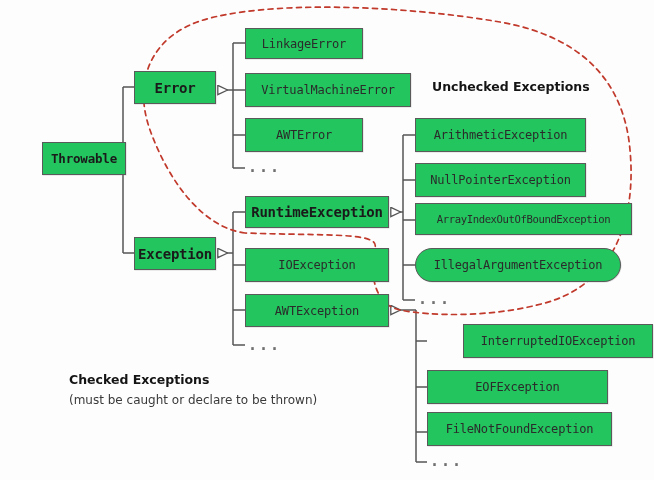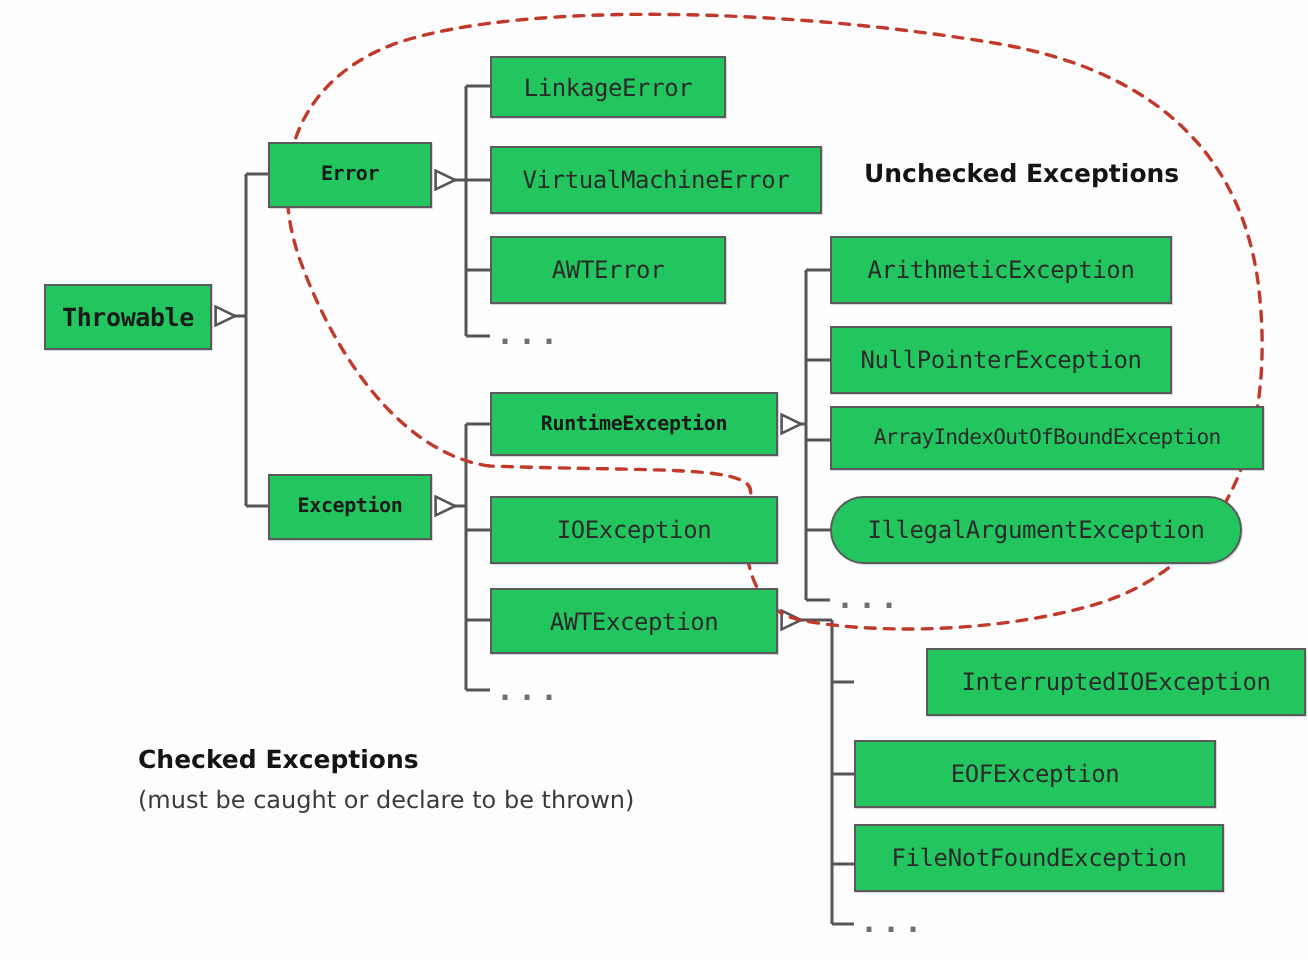--- a/index.html
+++ b/index.html
@@ -32,24 +32,25 @@
     align-items: center;
     justify-content: center;
     font-family: "DejaVu Sans Mono", monospace;
     letter-spacing: -0.2px;
     white-space: nowrap;
     box-shadow: 0.5px 0.5px 0 rgba(120,120,120,0.28);
   }
   .node.root {
     font-weight: bold;
     font-size: 12.5px;
+    margin-left: 20px;
   }
   .node.branch {
     font-weight: bold;
-    font-size: 10px;
+    font-size: 14px;
   }
   .node.leaf {
     font-weight: normal;
     font-size: 12px;
     color: #2b2b2b;
   }
   .node.leaf.tight {
     font-size: 10.6px;
     letter-spacing: -0.4px;
   }

